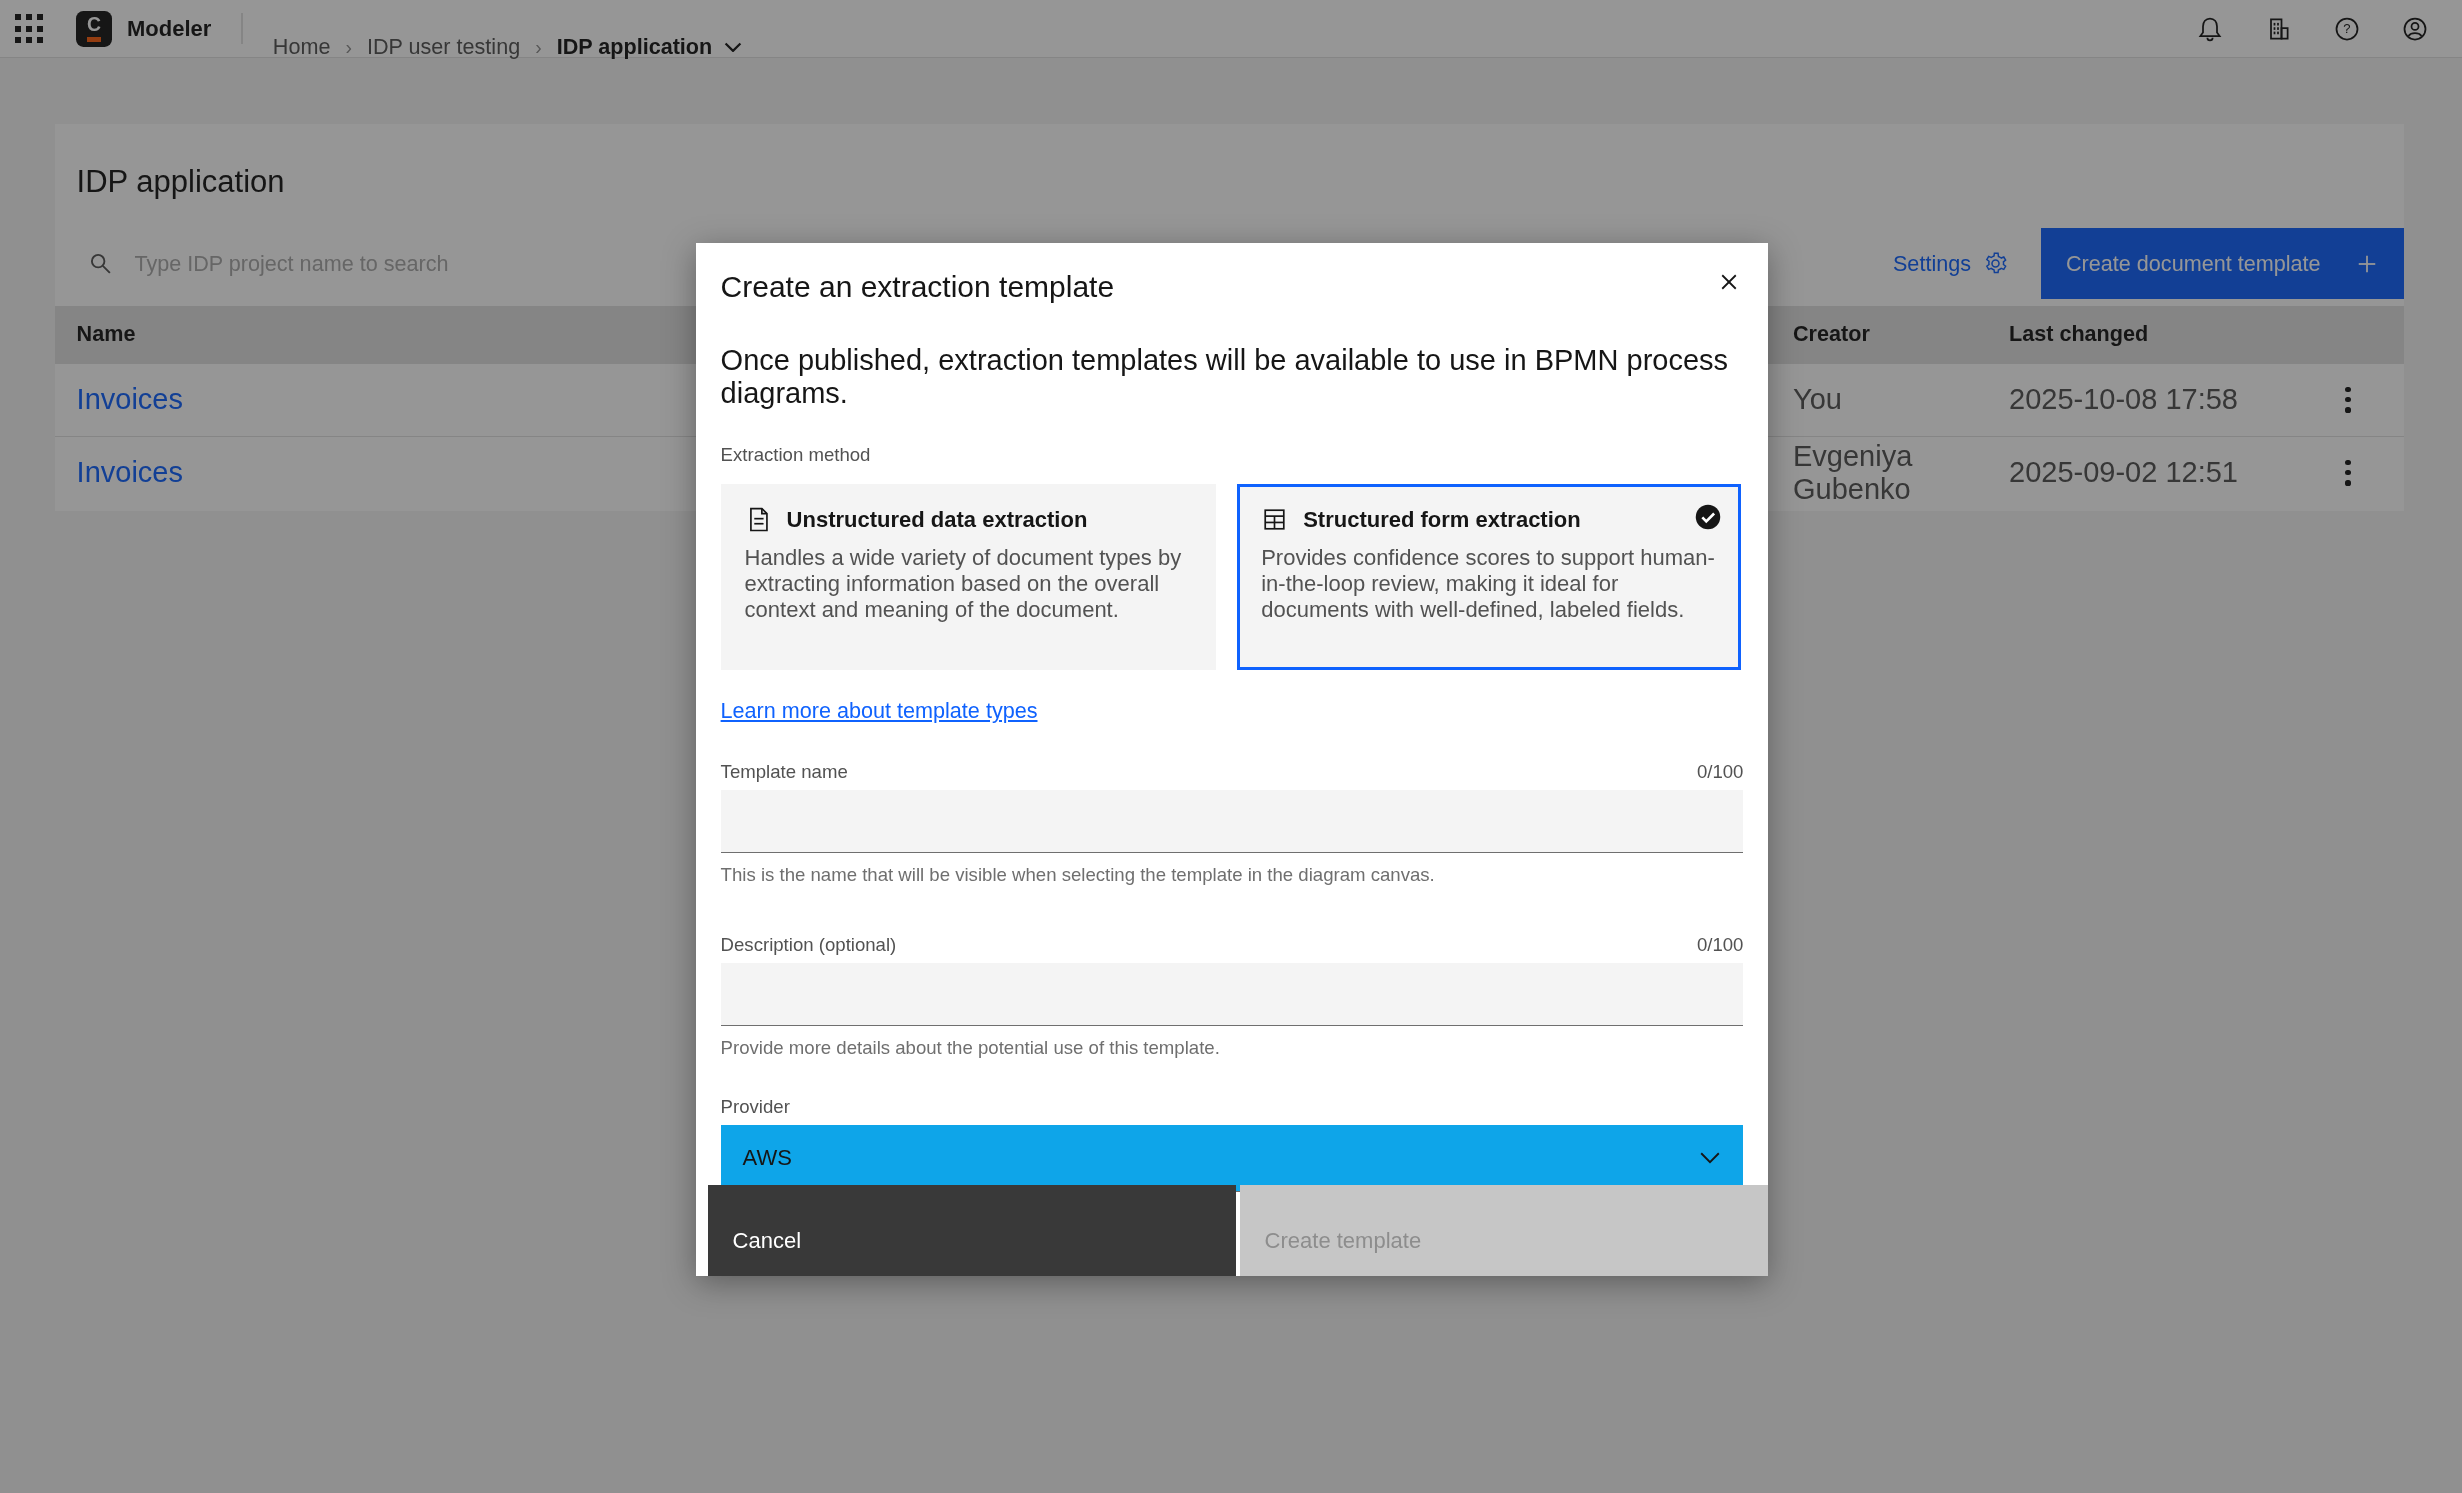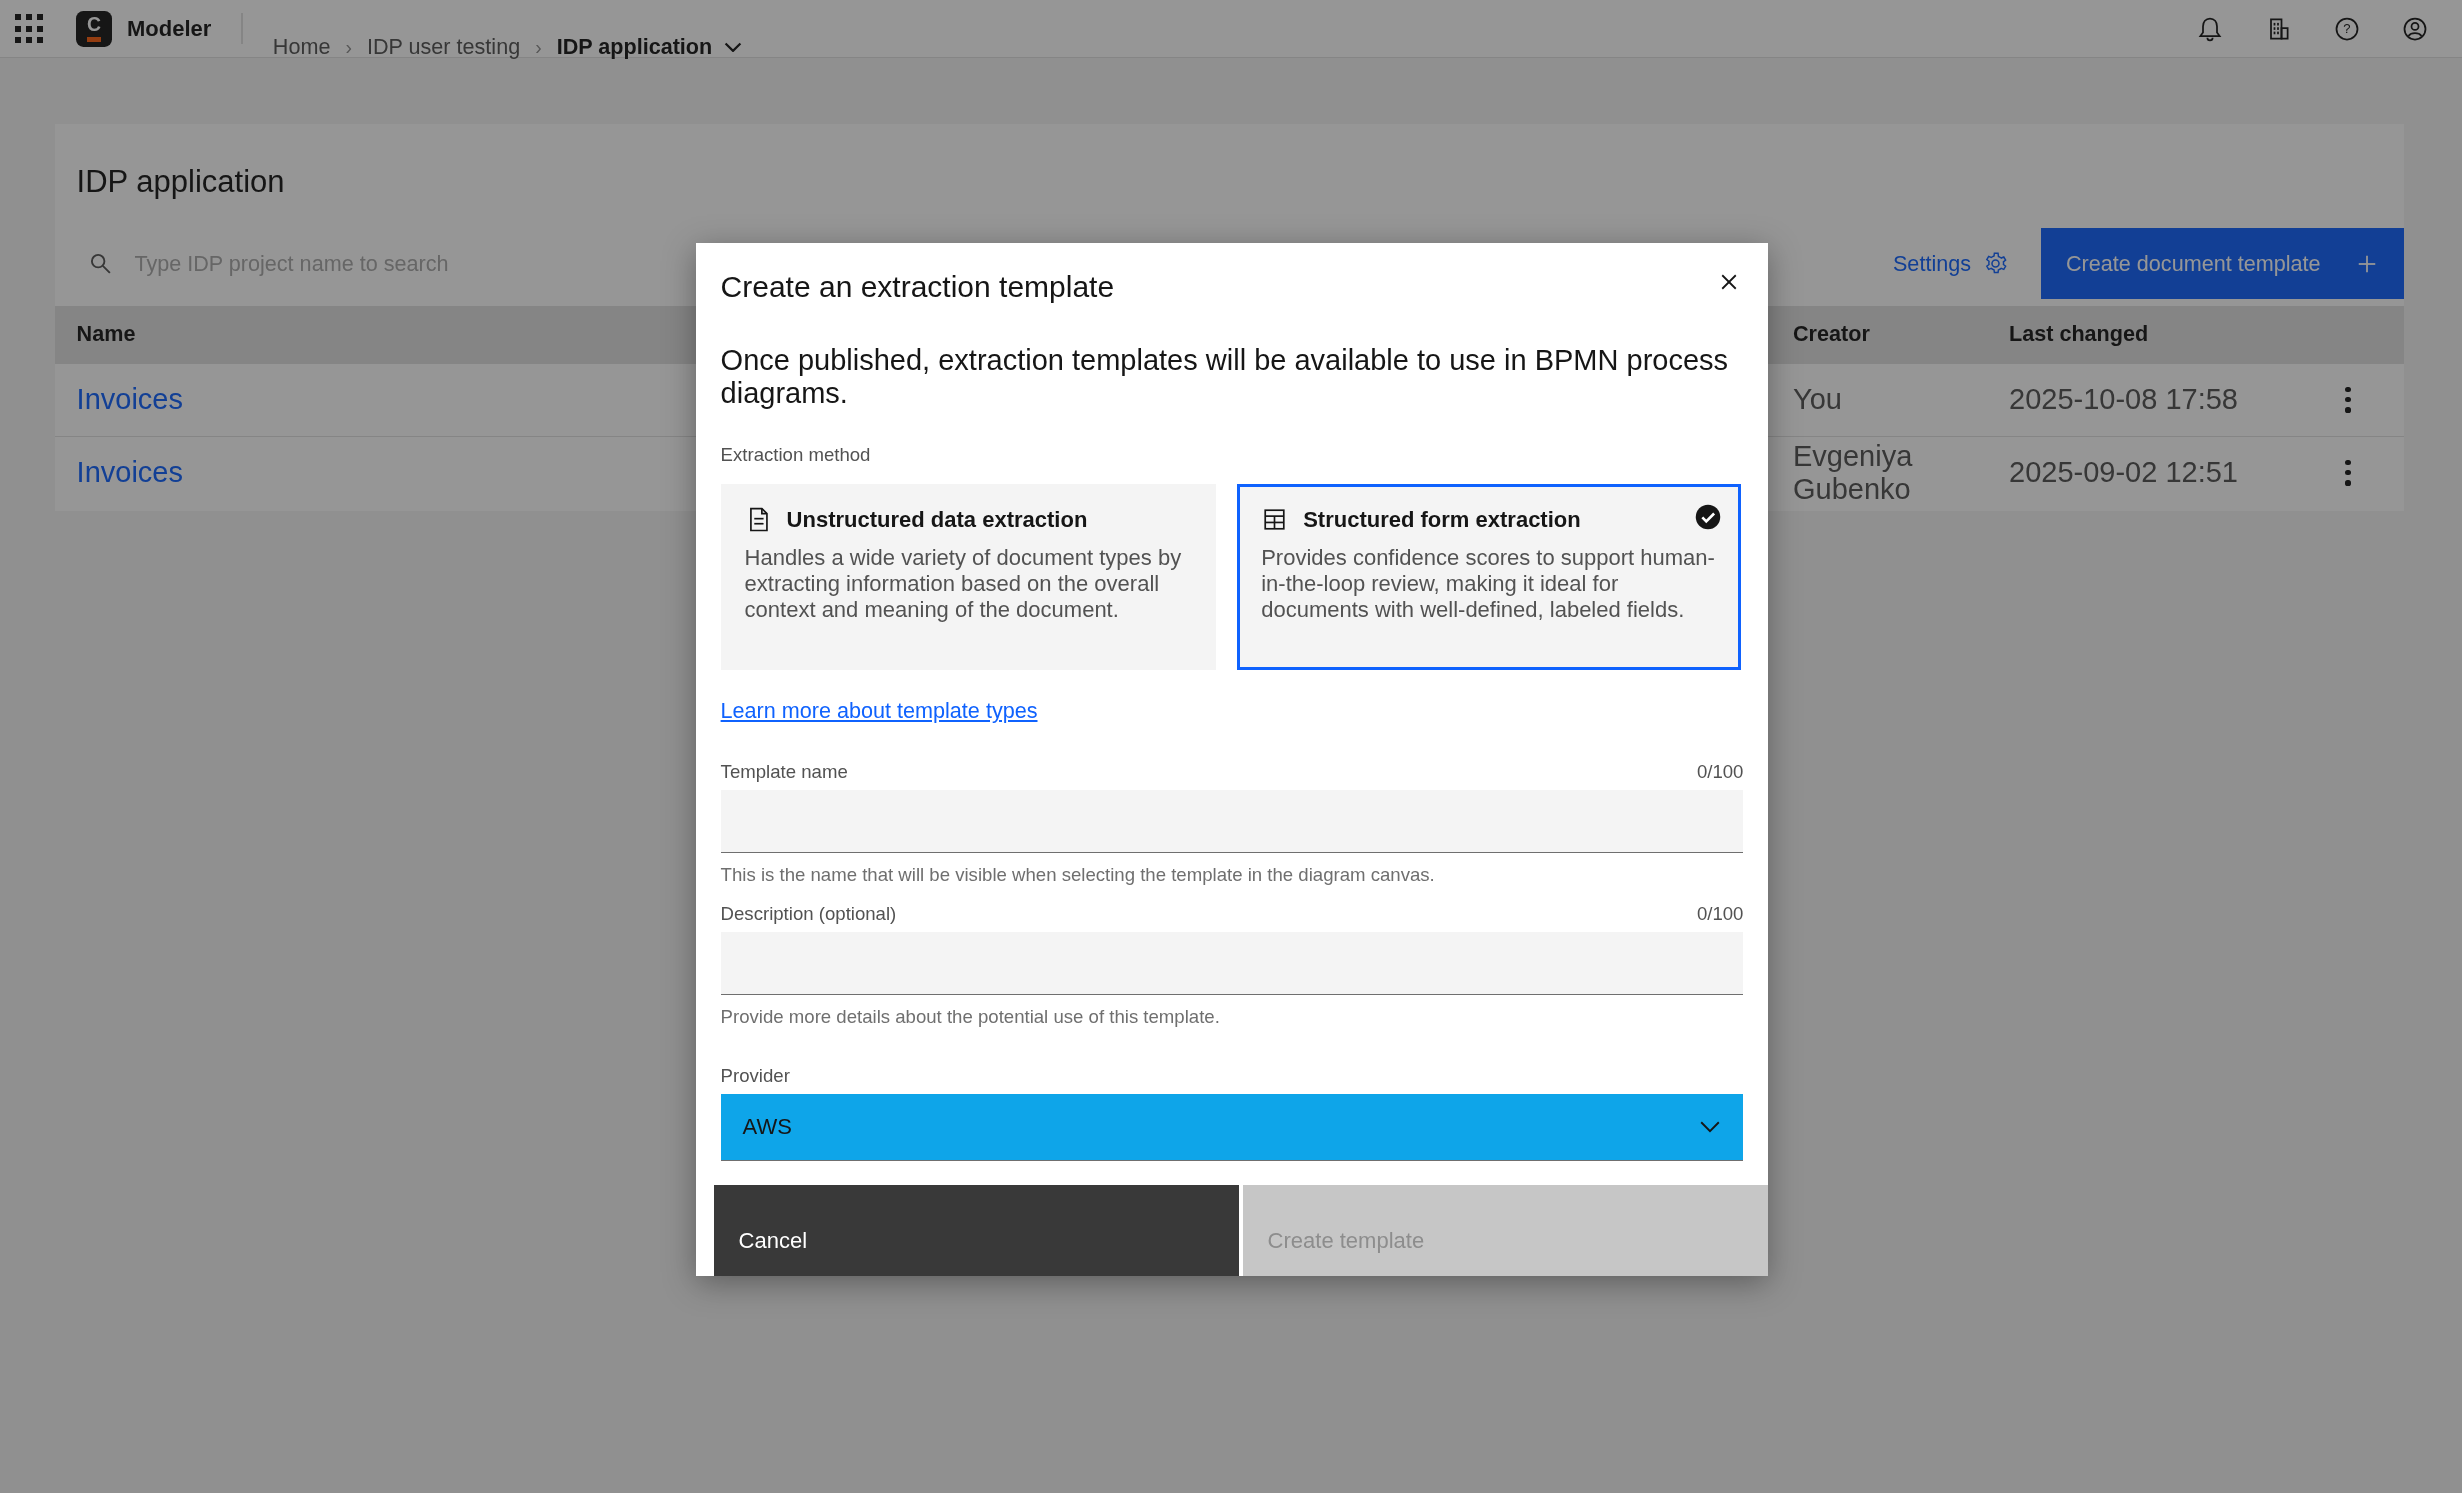--- a/index.html
+++ b/index.html
@@ -68,21 +68,21 @@
   .tile-badge{position:absolute; top:16.4px; right:16.4px;}
   .learn-link{display:inline-block; margin-top:28px; font-size:21.6px; color:#0f62fe; text-decoration:underline;}
   .field{margin-top:37px;}
   .field-head{display:flex; justify-content:space-between; font-size:18.6px; color:#525252;}
   .text-input{display:block; width:100%; box-sizing:border-box; margin-top:7.4px; height:63px; background:#f4f4f4;
               border:none; border-bottom:1.5px solid #6f6f6f; outline:none; font-family:"Liberation Sans",sans-serif;
               font-size:22px; padding:0 21px; color:#161616;}
   .helper{font-size:18.6px; color:#6f6f6f; margin-top:10.4px;}
   .select{margin-top:7.4px; height:66px; background:#0ea5e9; border-bottom:1.5px solid #6f6f6f;
           display:flex; align-items:center; justify-content:space-between; padding:0 22px; font-size:22px; cursor:pointer;}
-  .modal-footer{position:absolute; left:18px; right:0; bottom:0; height:91px; display:flex; gap:4px;}
+  .modal-footer{position:absolute; left:12px; right:0; bottom:0; height:91px; display:flex; gap:4px;}
   .modal-footer button{flex:1; border:none; font-family:"Liberation Sans",sans-serif; font-size:22px;
                        text-align:left; padding:21px 0 0 24.6px; cursor:pointer;}
   .btn-cancel{background:#393939; color:#ffffff;}
   .btn-create{background:#c6c6c6; color:#8d8d8d; cursor:not-allowed;}
 </style>
 </head>
 <body>
 
 <div class="app">
 
@@ -269,21 +269,21 @@
 
     <div class="field">
       <div class="field-head">
         <span>Template name</span>
         <span>0/100</span>
       </div>
       <input class="text-input" type="text" value="" style="">
       <div class="helper">This is the name that will be visible when selecting the template in the diagram canvas.</div>
     </div>
 
-    <div class="field" style="margin-top:17px;">
+    <div class="field" style="margin-top:48px;">
       <div class="field-head">
         <span>Description (optional)</span>
         <span>0/100</span>
       </div>
       <input class="text-input" type="text" value="" style="">
       <div class="helper">Provide more details about the potential use of this template.</div>
     </div>
 
     <div class="field">
       <div class="field-head">

